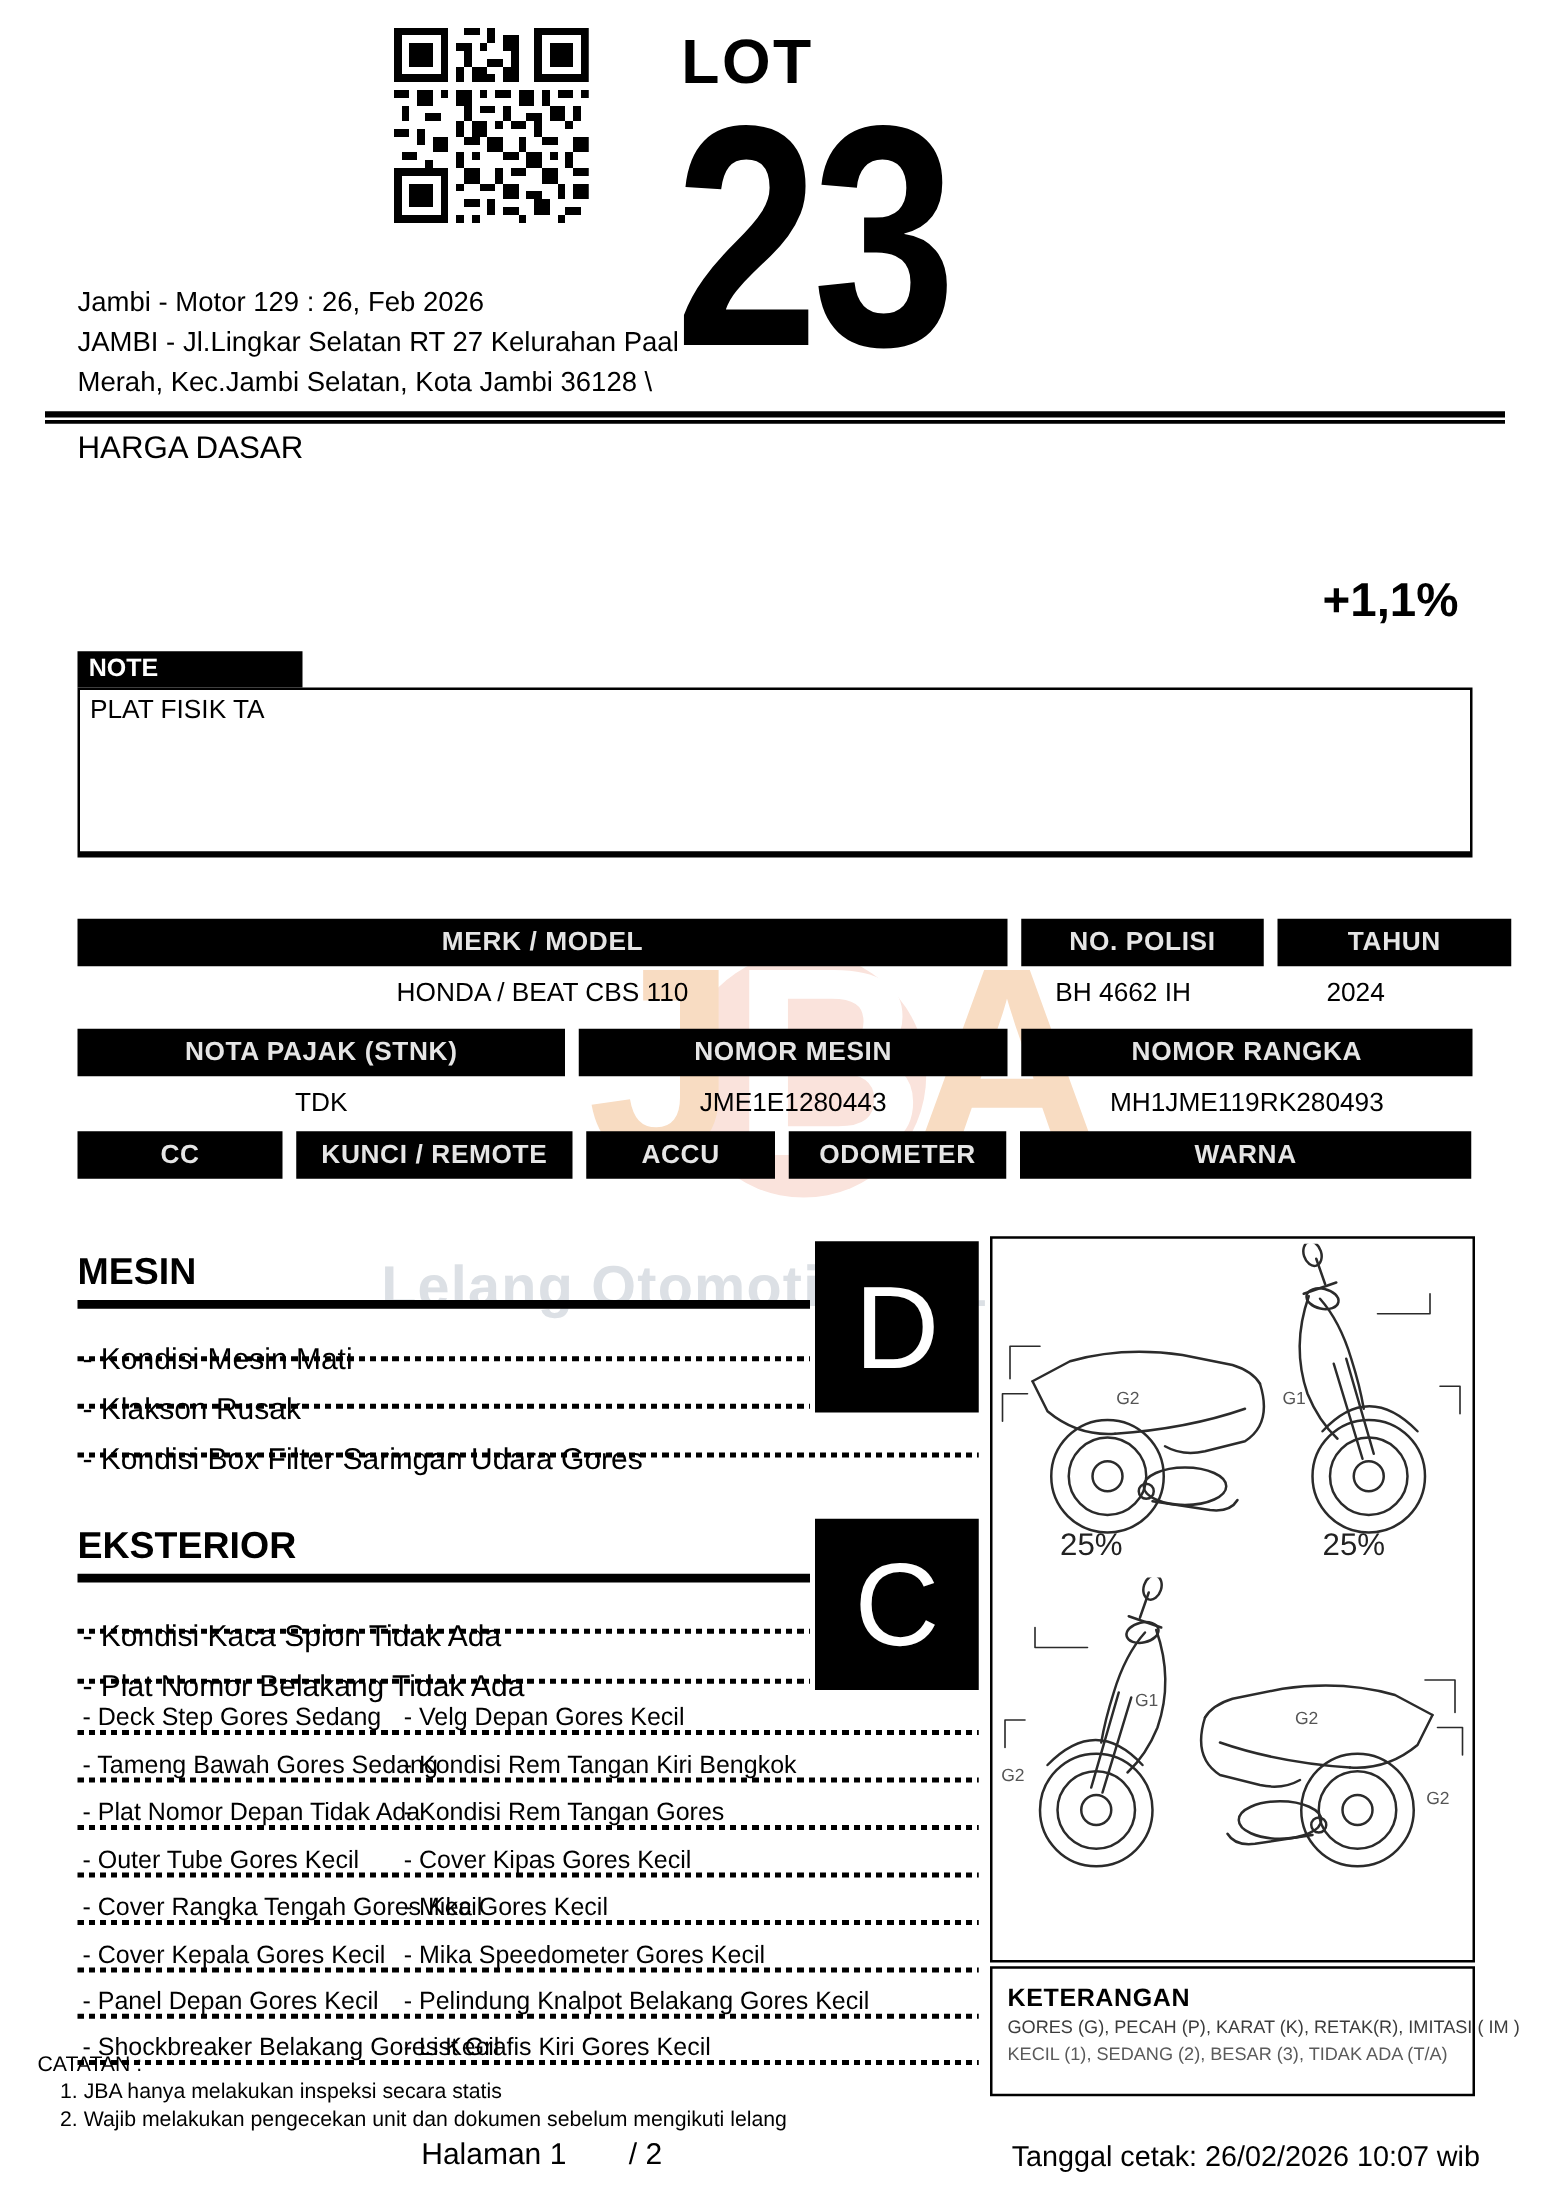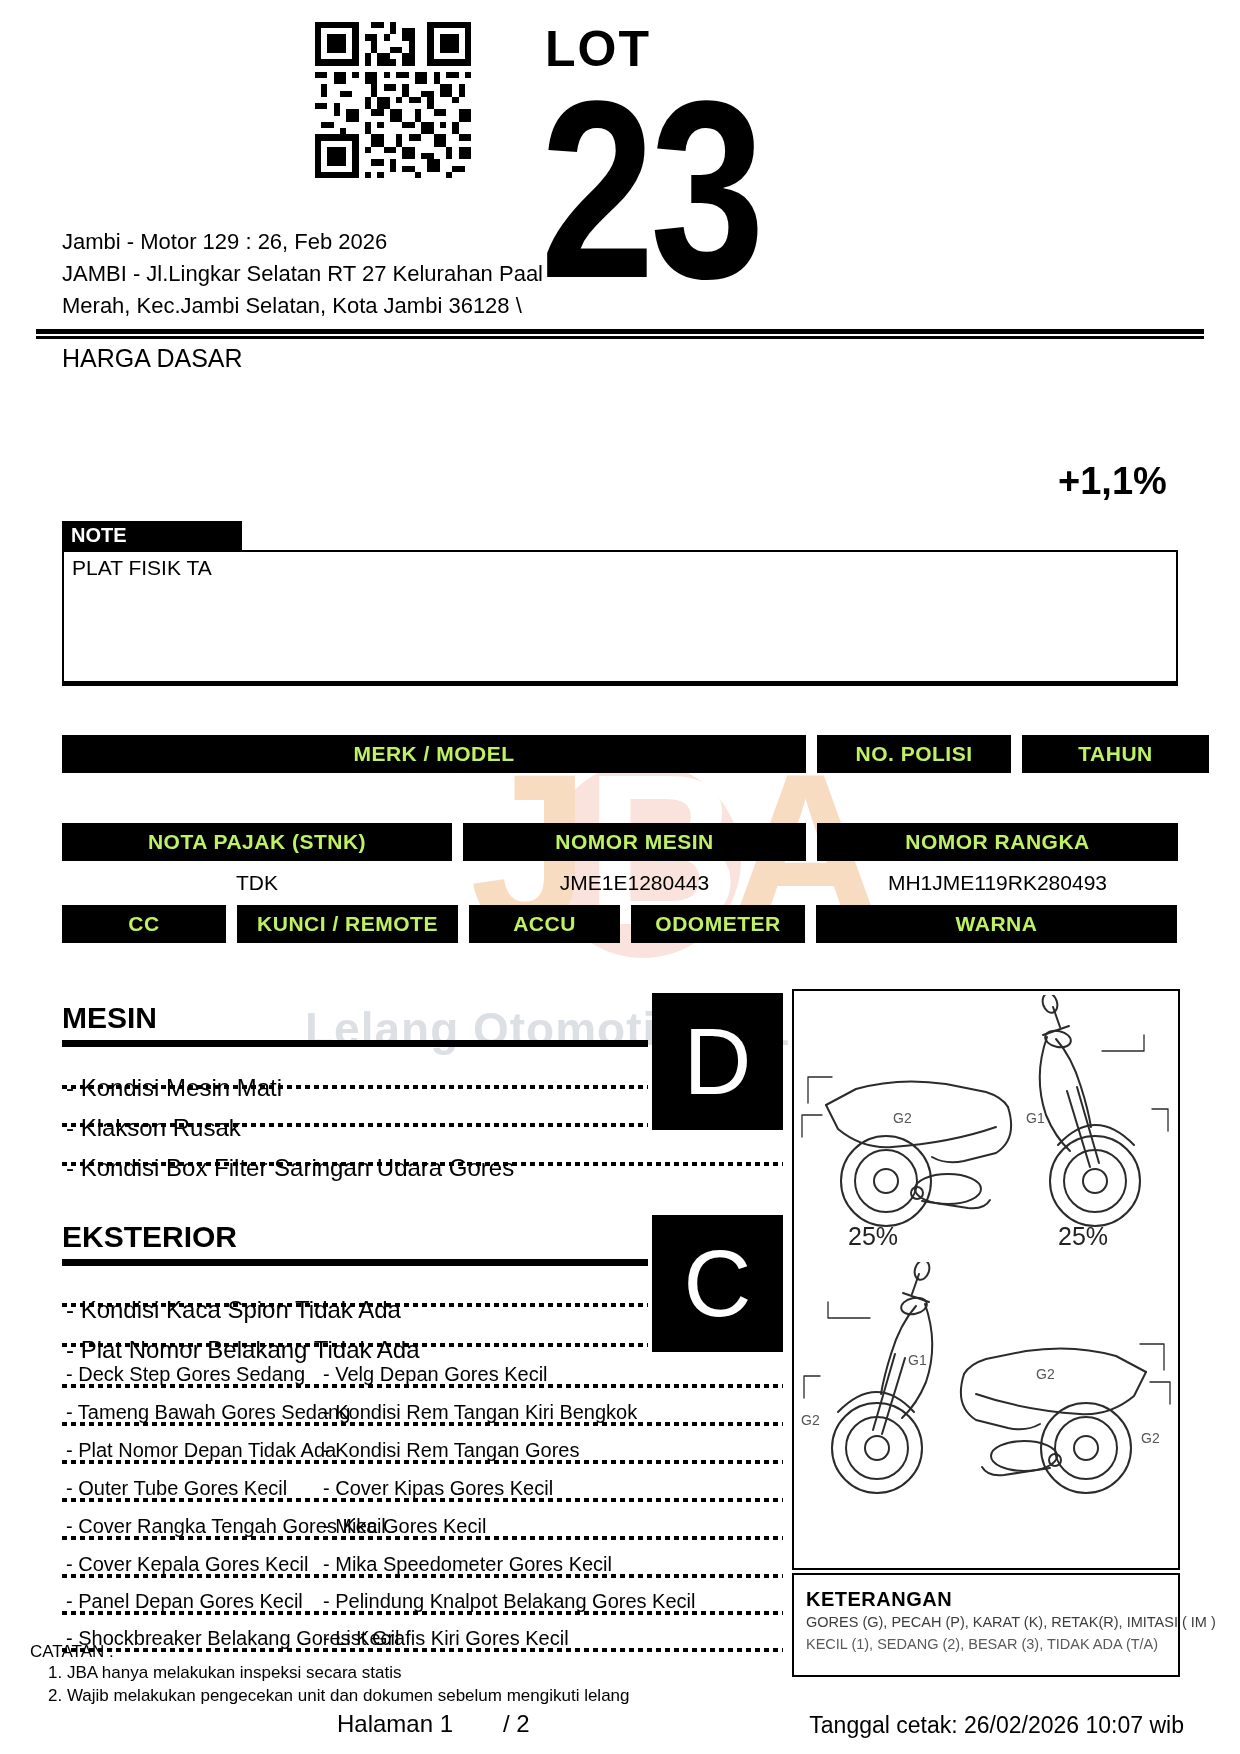--- a/index.html
+++ b/index.html
@@ -18,21 +18,21 @@
   .addr { position:absolute; left:62px; top:226px; font-size:22px; line-height:32px; }
   .dblrule { position:absolute; left:36px; top:329px; width:1168px; height:10px; border-top:5px solid #000; border-bottom:3px solid #000; }
   .harga-label { position:absolute; left:62px; top:344px; font-size:25px; }
   .harga-amount { position:absolute; left:55px; top:374px; font-size:115px; line-height:1.1; letter-spacing:-2px; white-space:nowrap; }
   .harga-change { position:absolute; left:1058px; top:460px; font-size:38px; font-weight:bold; }
   
   .note-label { position:absolute; left:62px; top:521px; width:180px; height:29px; background:#000; color:#fff; font-size:20px; font-weight:bold; line-height:29px; padding-left:9px; }
   .note-box { position:absolute; left:62px; top:550px; width:1116px; height:136px; border:2px solid #000; border-bottom:5px solid #000; padding:4px 8px; font-size:21px; }
   
   .srow { position:absolute; left:62px; display:flex; gap:11px; }
-  .hcell { background:#000; color:#bef264; font-weight:bold; text-align:center; font-size:21px; height:38px; line-height:38px; letter-spacing:0.5px; }
+  .hcell { background:#000; color:#e5e5e5; font-weight:bold; text-align:center; font-size:21px; height:38px; line-height:38px; letter-spacing:0.5px; }
   .vcell { text-align:center; font-size:21px; height:36px; line-height:36px; }
   
   .sec-title { position:absolute; left:62px; font-size:30px; font-weight:bold; }
   .sec-rule { position:absolute; left:62px; width:586px; height:7px; background:#000; }
   .grade { position:absolute; left:652px; width:131px; height:137px; background:#000; color:#fff;
            display:flex; align-items:center; justify-content:center; font-size:94px; }
   .item { position:absolute; left:66px; font-size:24px; white-space:nowrap;margin-top:16px; }
   .dotline { position:absolute; left:62px; height:4px;
              background-image:repeating-linear-gradient(90deg,#000 0 5px,transparent 5px 9px); }
   .exrow-l { position:absolute; left:66px; font-size:20px; white-space:nowrap; }
@@ -119,20 +119,25 @@
   <div class="harga-change">+1,1%</div>
 
   <div class="note-label">NOTE TAMBAHAN</div>
   <div class="note-box">PLAT FISIK TA</div>
 
   <div class="srow" style="top:735px">
     <div class="hcell" style="width:744px">MERK / MODEL</div>
     <div class="hcell" style="width:194px">NO. POLISI</div>
     <div class="hcell" style="width:187px">TAHUN</div>
   </div>
+  <div class="srow" style="top:777px">
+    <div class="vcell" style="width:744px">HONDA / BEAT CBS 110</div>
+    <div class="vcell" style="width:163px">BH 4662 IH</div>
+    <div class="vcell" style="width:187px">2024</div>
+  </div>
 
   <div class="srow" style="top:823px">
     <div class="hcell" style="width:390px">NOTA PAJAK (STNK)</div>
     <div class="hcell" style="width:343px">NOMOR MESIN</div>
     <div class="hcell" style="width:361px">NOMOR RANGKA</div>
   </div>
   <div class="srow" style="top:865px">
     <div class="vcell" style="width:390px">TDK</div>
     <div class="vcell" style="width:343px">JME1E1280443</div>
     <div class="vcell" style="width:361px">MH1JME119RK280493</div>

